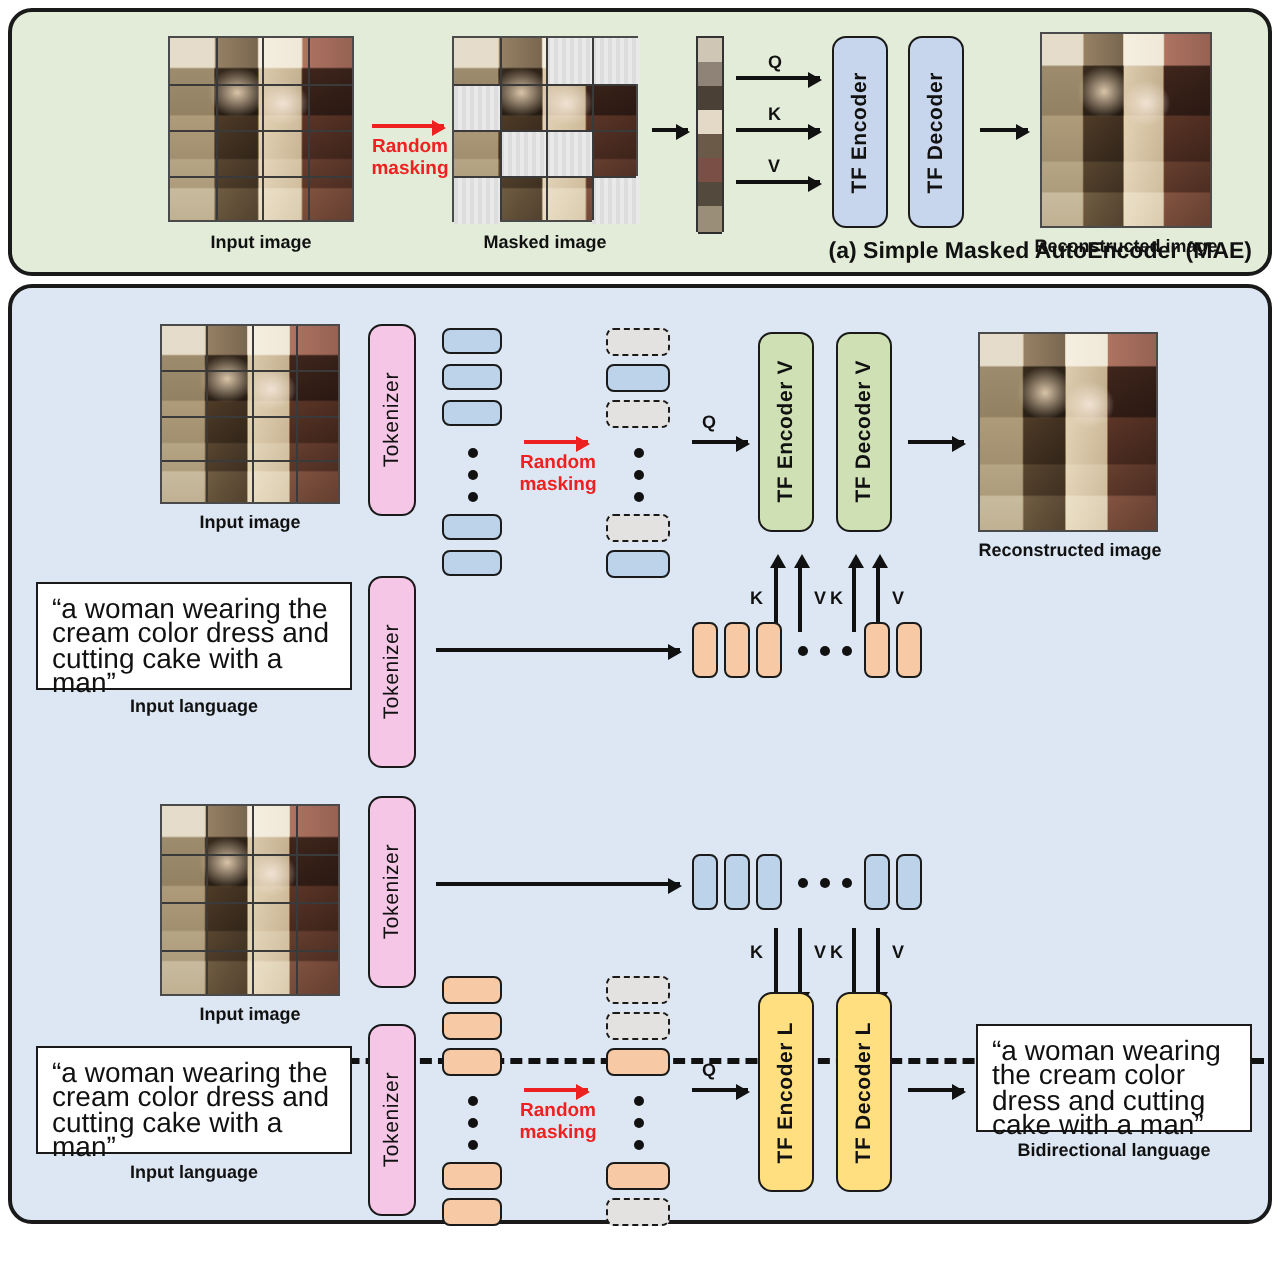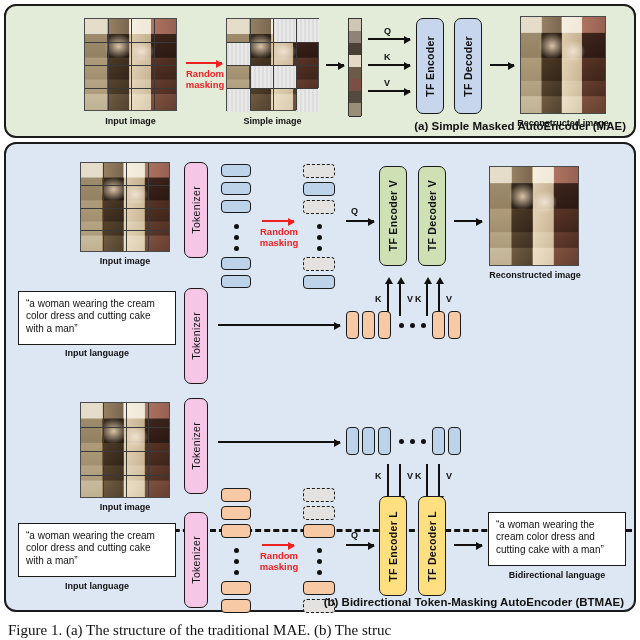--- a/index.html
+++ b/index.html
@@ -96,21 +96,21 @@
   .chip.orange{background:#f7c9a4;}
   .chip.masked{background:#e4e2e0;border-style:dashed;}
   .dots{position:absolute;display:flex;align-items:center;justify-content:center;}
   .dots b{display:block;width:5px;height:5px;border-radius:50%;background:#111;}
   .dots.vert{flex-direction:column;}
   .dots.vert b{margin:3px 0;}
   .dots.horiz b{margin:0 3px;}
 
   
   .txtbox{position:absolute;box-sizing:border-box;border:1.6px solid #1a1a1a;background:#ffffff;
-          padding:6px 7px;font-size:10px;line-height:12.4px;color:#111;}
+          padding:6px 7px;font-size:14px;line-height:12.4px;color:#111;}
 
   
   .figcap{position:absolute;left:8px;top:622px;width:624px;
           font-family:"Liberation Serif",serif;font-size:15px;color:#111;
           white-space:nowrap;overflow:hidden;}
 </style>
 </head>
 <body>
 
 <div class="canvas">
@@ -141,21 +141,21 @@
       <div class="maskcell" style="left:46px;top:46px;width:23px;height:23px;"></div>
       <div class="maskcell" style="left:0;top:69px;width:23px;height:24px;"></div>
       <div class="maskcell" style="left:69px;top:69px;width:24px;height:24px;"></div>
       <div class="vgrid" style="left:23px;"></div>
       <div class="vgrid" style="left:46px;"></div>
       <div class="vgrid" style="left:69px;"></div>
       <div class="hgrid" style="top:23px;"></div>
       <div class="hgrid" style="top:46px;"></div>
       <div class="hgrid" style="top:69px;"></div>
     </div>
-    <div class="cap" style="left:220px;top:110px;width:93px;">Simple image</div>
+    <div class="cap" style="left:220px;top:110px;width:93px;">Masked image</div>
 
     <div class="arrow" style="left:320px;top:58px;width:18px;"></div>
 
     <div class="strip" style="left:342px;top:12px;width:14px;height:98px;">
       <i style="top:0;height:12px;"></i>
         <i style="top:12px;height:12px;background:#8e8376;"></i>
       <i style="top:24px;height:12px;background:#4a4036;"></i>
         <i style="top:36px;height:12px;background:#e4d8c6;"></i>
       <i style="top:48px;height:12px;background:#6b5a48;"></i>
         <i style="top:60px;height:12px;background:#7a4f46;"></i>
@@ -360,18 +360,16 @@
       <span>TF Decoder L</span>
     </div>
 
     <div class="arrow" style="left:448px;top:400px;width:28px;"></div>
 
     <div class="txtbox" style="left:482px;top:368px;width:138px;height:54px;">
       <span>“a woman wearing the cream color dress and cutting cake with a man”</span>
     </div>
     <div class="cap" style="left:482px;top:426px;width:138px;">Bidirectional language</div>
 
-    <div class="panel-label label-b">(b) Bidirectional Token-Masking AutoEncoder (BTMAE)</div>
   </div>
 
-  <div class="figcap">Figure 1.  (a) The structure of the traditional MAE.  (b) The struc</div>
 
 </div>
 
 </body></html>

